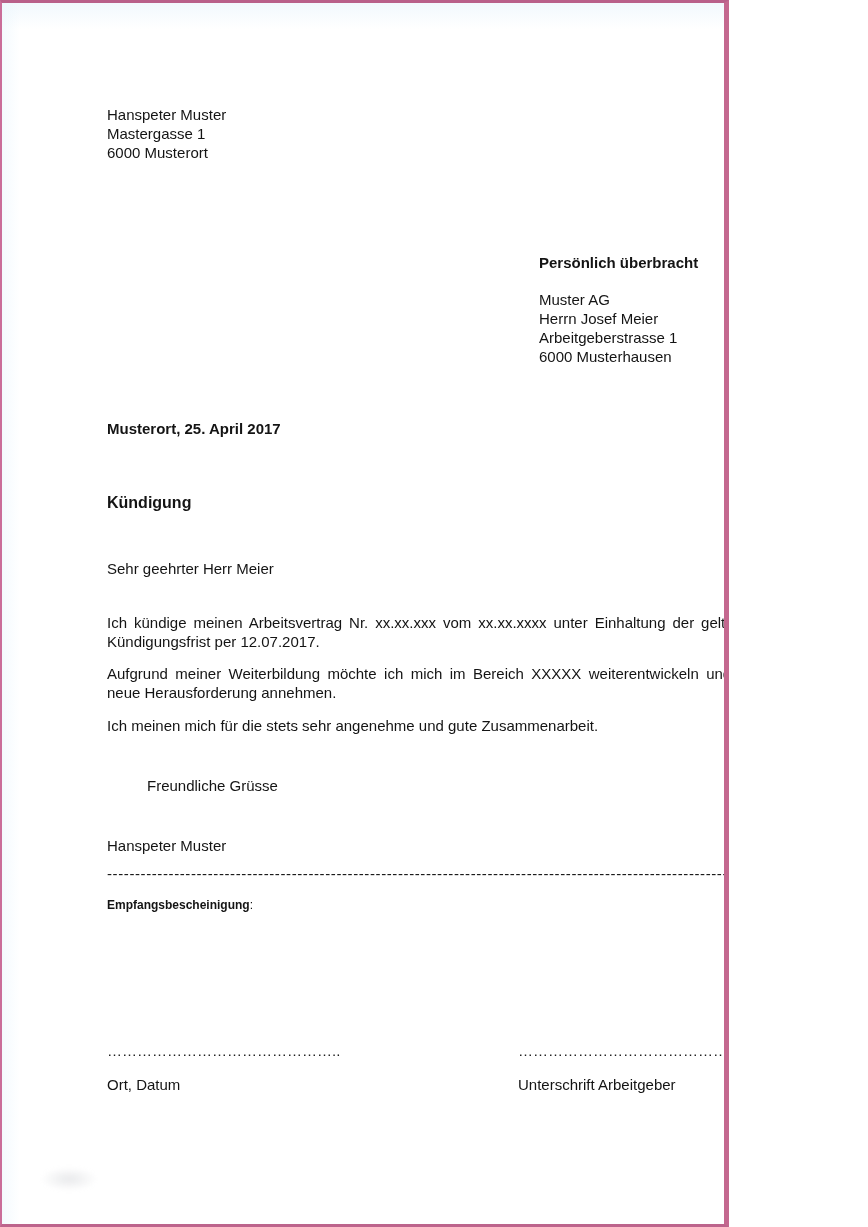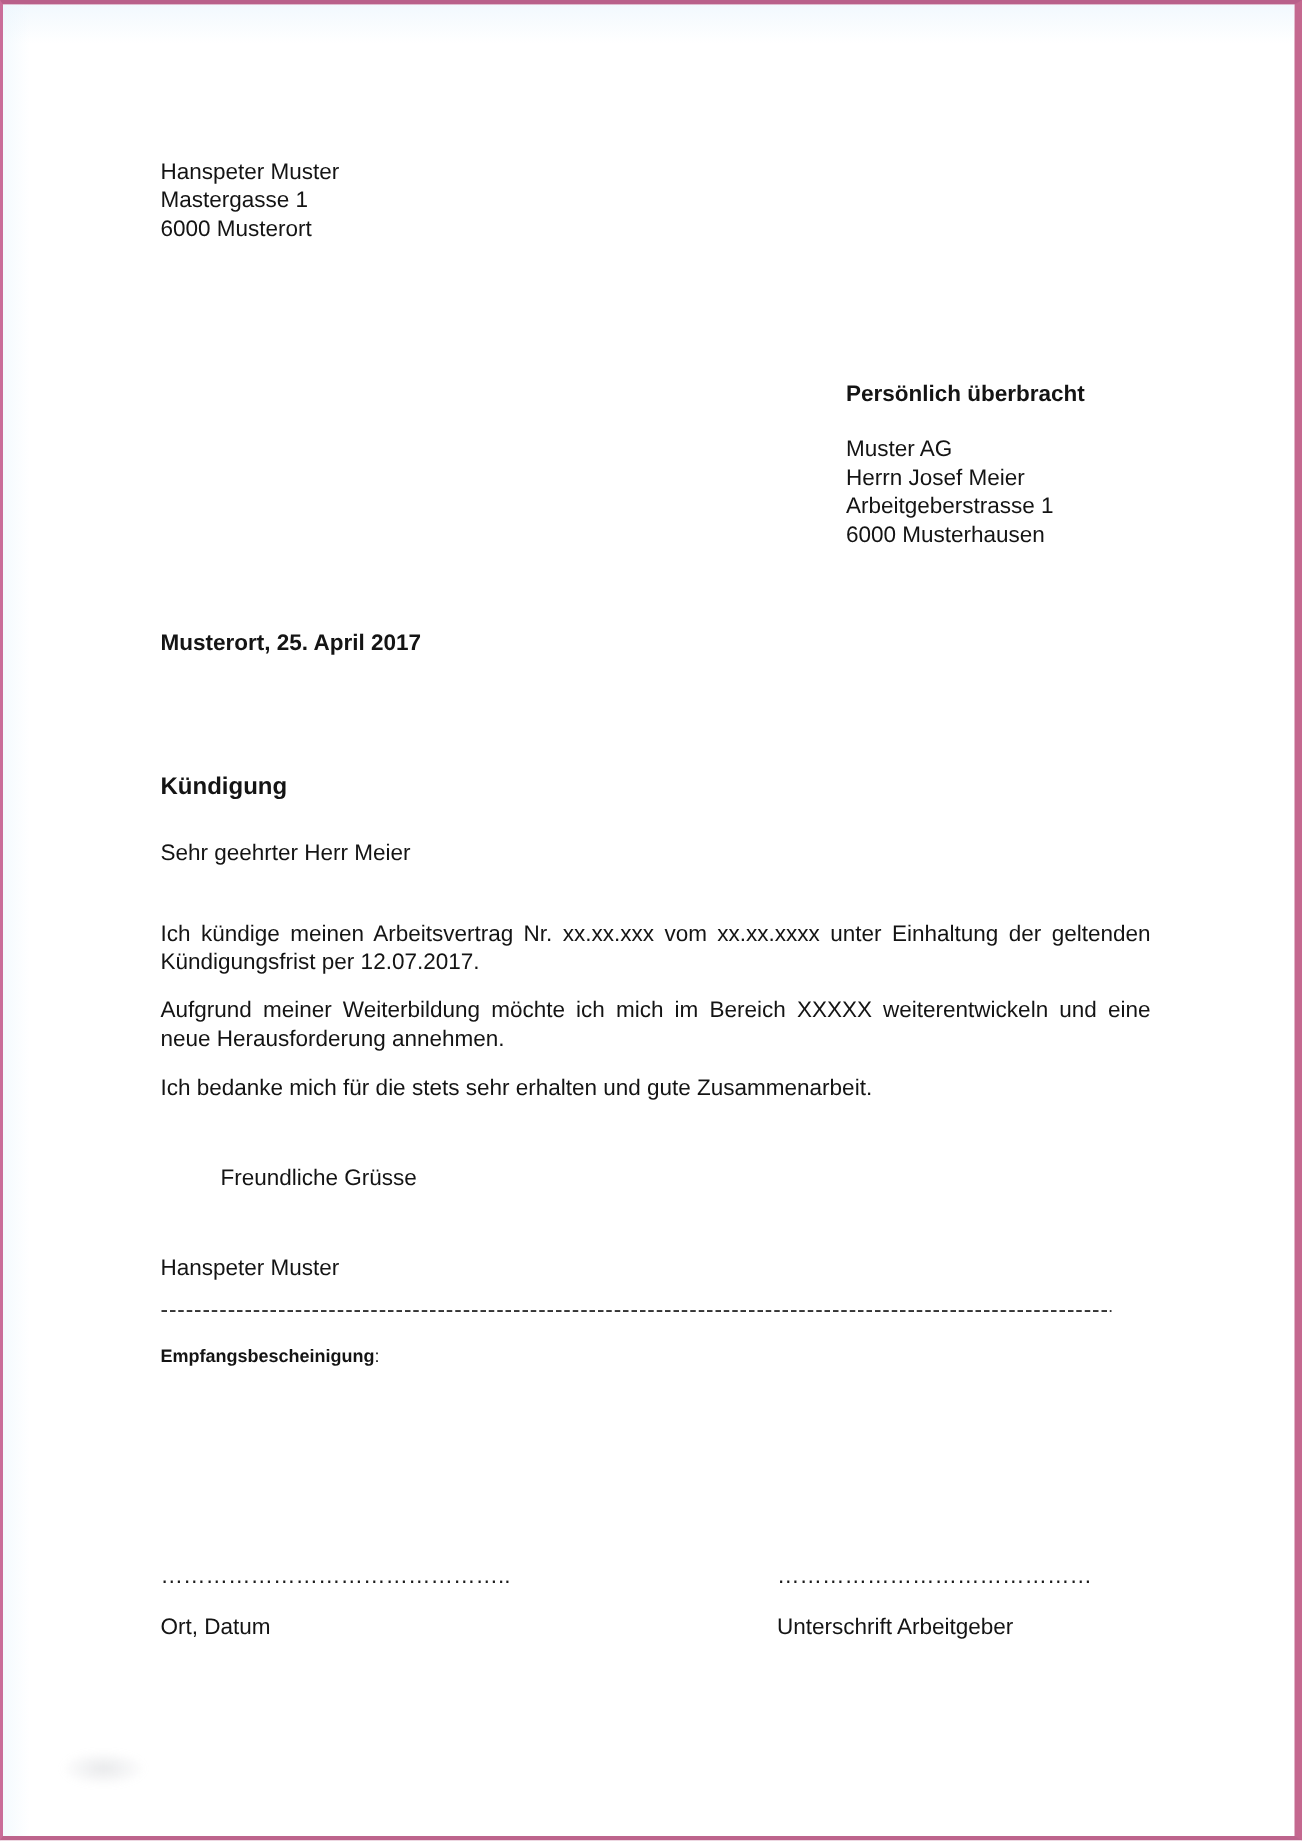--- a/index.html
+++ b/index.html
@@ -2,21 +2,21 @@
 <html><head>
 <meta charset="utf-8">
 <style>
   html, body {
     margin: 0;
     padding: 0;
     background: #ffffff;
   }
   .page {
     position: relative;
-    width: 868px;
+    width: 729px;
     height: 1227px;
     box-sizing: border-box;
     background: #ffffff;
     border-top: 3px solid #b9608a;
     border-right: 5px solid #c4688f;
     border-left: 2px solid #ca6d99;
     border-bottom: 3px solid #bd648c;
     overflow: hidden;
     font-family: "Liberation Sans", "DejaVu Sans", sans-serif;
     color: #141414;
@@ -77,38 +77,38 @@
 <div class="page">
   <div class="tint-top"></div>
   <div class="tint-left"></div>
 
   <div class="abs" style="left:105px; top:102px;">
     <div class="block-line">Hanspeter Muster</div>
     <div class="block-line">Mastergasse 1</div>
     <div class="block-line">6000 Musterort</div>
   </div>
 
-  <div class="abs" style="left:537px; top:250px;margin-left:25px;">
+  <div class="abs" style="left:537px; top:250px;">
     <div class="block-line bold">Persönlich überbracht</div>
     <div style="height:18px;"></div>
     <div class="block-line">Muster AG</div>
     <div class="block-line">Herrn Josef Meier</div>
     <div class="block-line">Arbeitgeberstrasse 1</div>
     <div class="block-line">6000 Musterhausen</div>
   </div>
 
   <div class="abs block-line" style="left:105px; top:416px;font-weight:bold;">Musterort, 25. April 2017</div>
 
-  <div class="abs subject" style="left:105px; top:490px;margin-top:22px;">Kündigung</div>
+  <div class="abs subject" style="left:105px; top:490px;">Kündigung</div>
 
   <div class="abs block-line" style="left:105px; top:556px;">Sehr geehrter Herr Meier</div>
 
   <div class="abs para" style="left:105px; top:610px;">Ich kündige meinen Arbeitsvertrag Nr. xx.xx.xxx vom xx.xx.xxxx unter Einhaltung der geltenden Kündigungsfrist per 12.07.2017.</div>
   <div class="abs para" style="left:105px; top:661px;">Aufgrund meiner Weiterbildung möchte ich mich im Bereich XXXXX weiterentwickeln und eine neue Herausforderung annehmen.</div>
-  <div class="abs para last-nojust" style="left:105px; top:713px;">Ich bedanke mich für die stets sehr erhalten und gute Zusammenarbeit.</div>
+  <div class="abs para last-nojust" style="left:105px; top:713px;">Ich meinen mich für die stets sehr angenehme und gute Zusammenarbeit.</div>
 
   <div class="abs block-line" style="left:105px; top:773px;margin-left:40px;">Freundliche Grüsse</div>
 
   <div class="abs block-line" style="left:105px; top:833px;">Hanspeter Muster</div>
 
   <div class="abs sep-line" style="left:105px; top:861px;">--------------------------------------------------------------------------------------------------------------------------------------------------</div>
 
   <div class="abs" style="left:105px; top:891px;">
     <span class="bold receipt-heading">Empfangsbescheinigung</span><span class="receipt-heading">:</span>
   </div>

